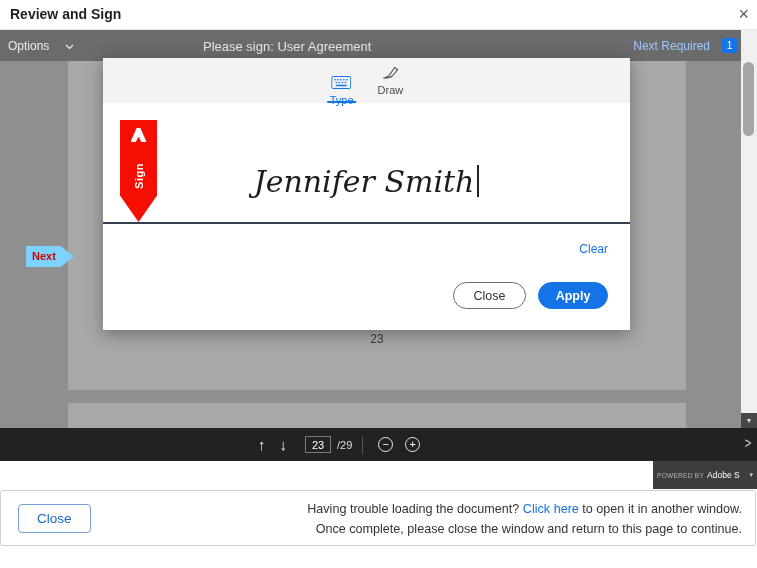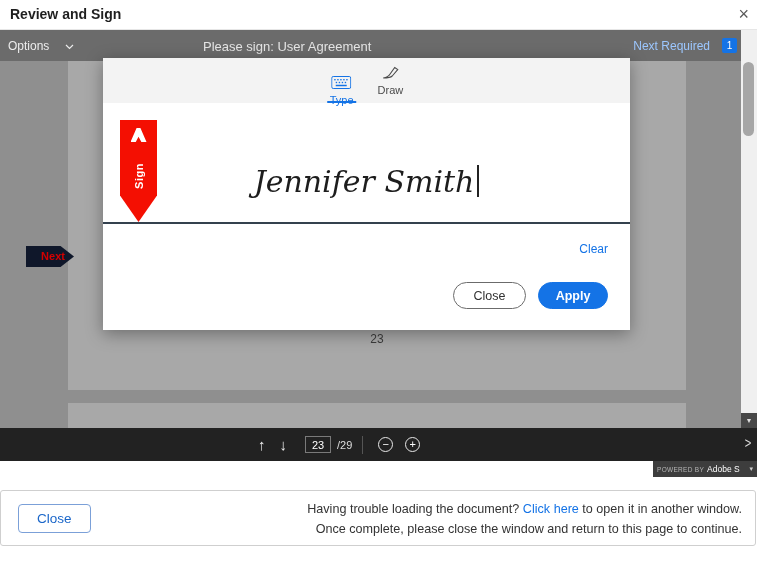--- a/index.html
+++ b/index.html
@@ -22,22 +22,22 @@
   .graybar .doctitle { left:203px; top:9px; font-size:13px; color:#e5e5e5; }
   .graybar .nextreq { right:4px; top:8px; display:flex; align-items:center; gap:12px; cursor:pointer; }
   .graybar .nextreq .lbl { font-size:12px; color:#9cc7ff; }
   .graybar .nextreq .badge { width:15px; height:15px; background:#1473e6; color:#fff; font-size:10px; border-radius:2px; display:flex; align-items:center; justify-content:center; }
 
   
   .docarea { left:0; top:61px; width:741px; height:367px; background:#8f8f8f; overflow:hidden; }
   .page1 { left:68px; top:0; width:618px; height:329px; background:#a8a8a8; }
   .page2 { left:68px; top:342px; width:618px; height:25px; background:#a8a8a8; }
   .pagelabel { left:0; right:0; top:271px; text-align:center; font-size:12px; color:#3c3c3c; }
-  .nexttag { left:26px; top:185px; width:48px; height:21px; background:#0f172a;
-    clip-path:polygon(0 0,72% 0,100% 50%,72% 100%,0 100%); cursor:pointer;text-align:center; }
+  .nexttag { left:26px; top:185px; width:48px; height:21px; background:#7dd3fc;
+    clip-path:polygon(0 0,72% 0,100% 50%,72% 100%,0 100%); cursor:pointer; }
   .nexttag span { display:block; padding-left:6px; line-height:21px; font-size:11px; font-weight:bold; color:#d40000; }
 
   
   .scrolltrack { left:741px; top:30px; width:16px; height:398px; background:#f0f0f0; cursor:pointer; }
   .scrollthumb { left:2px; top:32px; width:11px; height:74px; background:#a6a6a6; border-radius:6px; cursor:pointer; }
   .scrolldown { left:0; bottom:0; width:16px; height:15px; background:#474747; color:#ddd; font-size:7px; display:flex; align-items:center; justify-content:center; cursor:pointer; }
 
   
   .modal { left:103px; top:58px; width:527px; height:272px; background:#fff; box-shadow:0 4px 16px rgba(0,0,0,0.35); }
   .modal-header { left:0; top:0; width:100%; height:45px; background:#f3f3f3; }
@@ -67,21 +67,21 @@
   .navarrow { color:#eee; font-size:15px; cursor:pointer; }
   .up { margin-right:14px; } .down { margin-right:18px; }
   .pagebox { width:26px; height:17px; border:1px solid #7a7a7a; color:#fff; font-size:11px; display:flex; align-items:center; justify-content:center; margin-right:6px; cursor:text; }
   .pagetotal { color:#ddd; font-size:11px; margin-right:10px; }
   .vdivider { width:1px; height:18px; background:#555; margin-right:15px; }
   .zoomcircle { width:15px; height:15px; border:1.2px solid #e8e8e8; border-radius:50%; color:#fff; font-size:11px; line-height:12px; text-align:center; cursor:pointer; }
   .zoomout { margin-right:12px; }
   .chevright { right:5px; top:7px; color:#ddd; font-size:14px; transform:scaleX(0.8); cursor:pointer; }
 
   
-  .powered { left:653px; top:461px; width:104px; height:16px; background:#3d3d3d; display:flex; align-items:center; padding:0 4px; gap:3px; }
+  .powered { left:653px; top:461px; width:104px; height:28px; background:#3d3d3d; display:flex; align-items:center; padding:0 4px; gap:3px; }
   .powered .prefix { font-size:6.5px; color:#b5b5b5; letter-spacing:0.3px; white-space:nowrap; }
   .powered .brand { font-size:8.5px; color:#fff; white-space:nowrap; overflow:hidden; }
   .powered .caretdn { margin-left:auto; color:#ccc; font-size:7px; cursor:pointer; }
 
   
   .footer { left:0px; top:490px; width:756px; height:56px; background:#fff; border:1px solid #cfcfcf; border-radius:3px; }
   .footer .closebtn2 { left:17px; top:13px; padding:6px 18px; border:1px solid #7ba0d8; border-radius:4px; background:#fff; color:#1a66c9; font-size:13.5px; cursor:pointer; }
   .footer .msg { right:13px; top:9px; text-align:right; font-size:12.6px; color:#333; line-height:1.55; }
   .footer .msg a { color:#1473e6; text-decoration:none; cursor:pointer; }
 </style>

